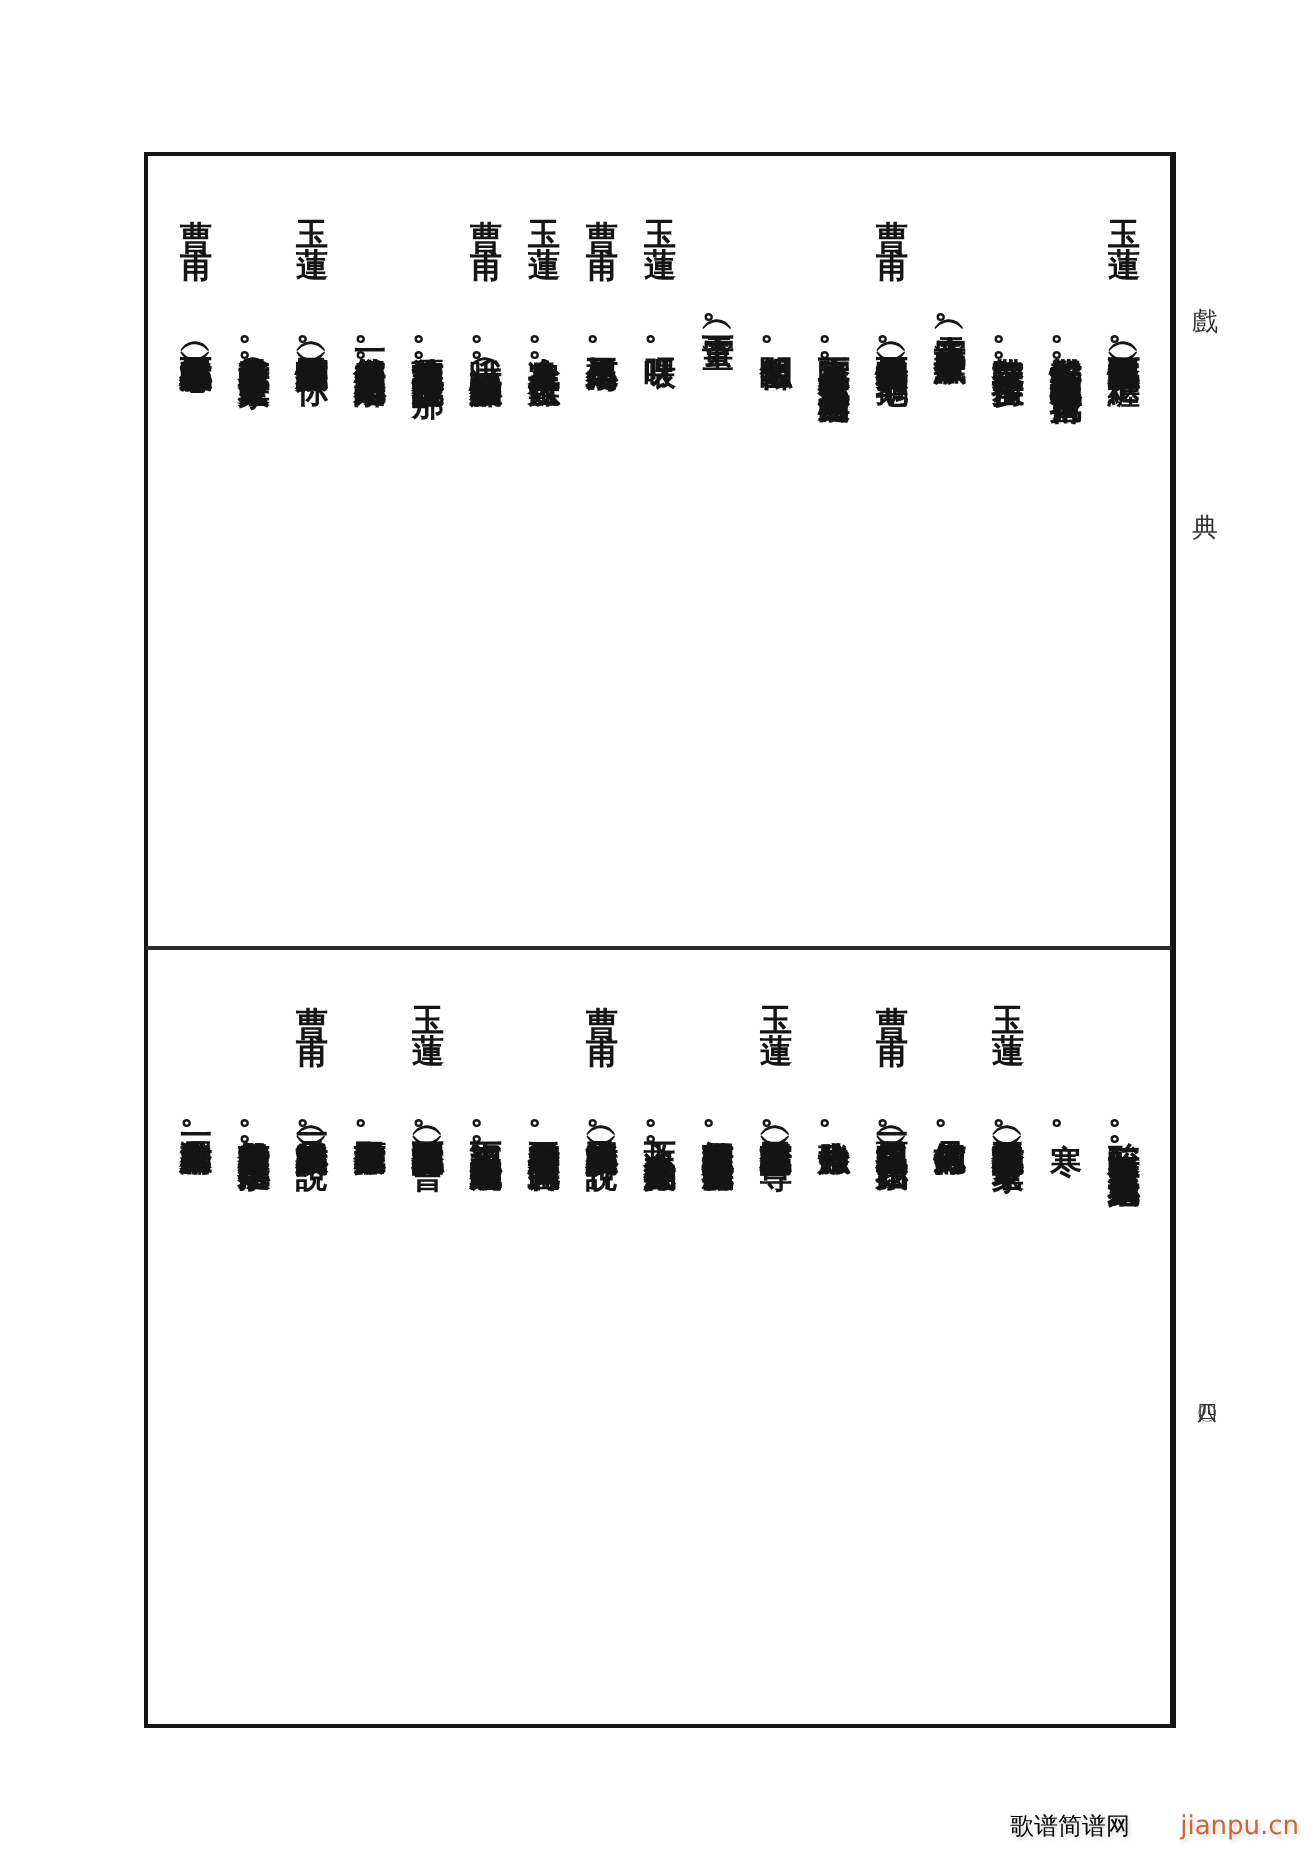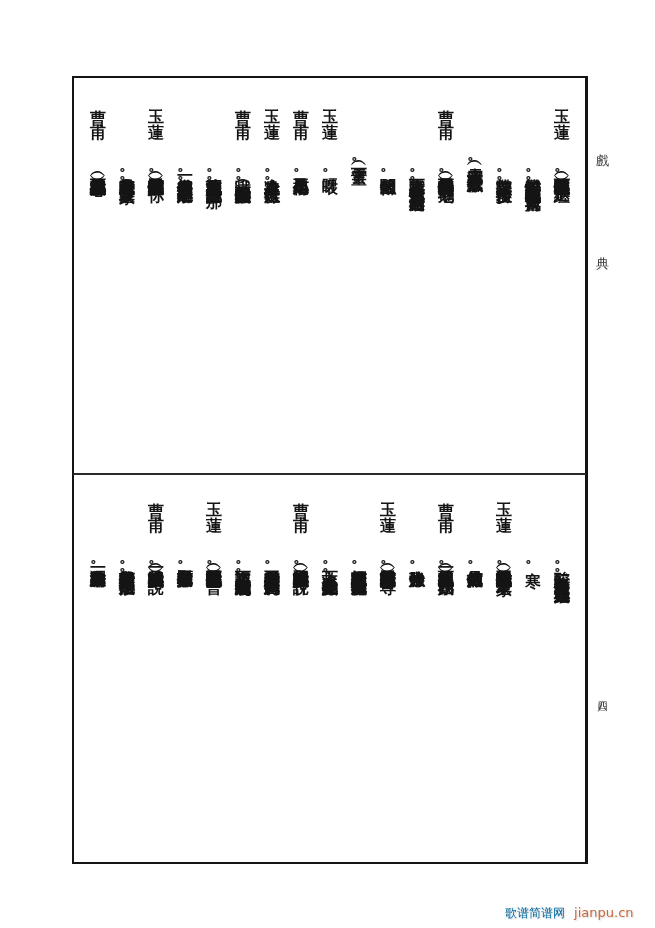--- a/index.html
+++ b/index.html
@@ -43,22 +43,22 @@
     .page-no {
       position: absolute; left: 596px; top: 694px;
       writing-mode: vertical-rl; font-size: 10px; line-height: 13px; color: #333;
     }
 
     .watermark {
       position: absolute; left: 505px; top: 902px; white-space: nowrap;
       font-family: "DejaVu Sans", "Liberation Sans", sans-serif;
       text-shadow: 1px 1px 2px rgba(0,0,0,0.18);
     }
-    .wm-site { font-size: 12px; color: #0369a1; }
-    .wm-domain { font-size: 13px; color: #c8683a; margin-left: 4px; }
+    .wm-site { font-size: 12px; color: #000000; }
+    .wm-domain { font-size: 13px; color: #c8683a; margin-left: 20px; }
   </style>
 </head>
 <body>
 
 <div class="rule rule-top"></div>
 <div class="rule rule-bottom"></div>
 <div class="rule rule-left"></div>
 <div class="rule rule-right"></div>
 <div class="rule rule-mid"></div>
 

